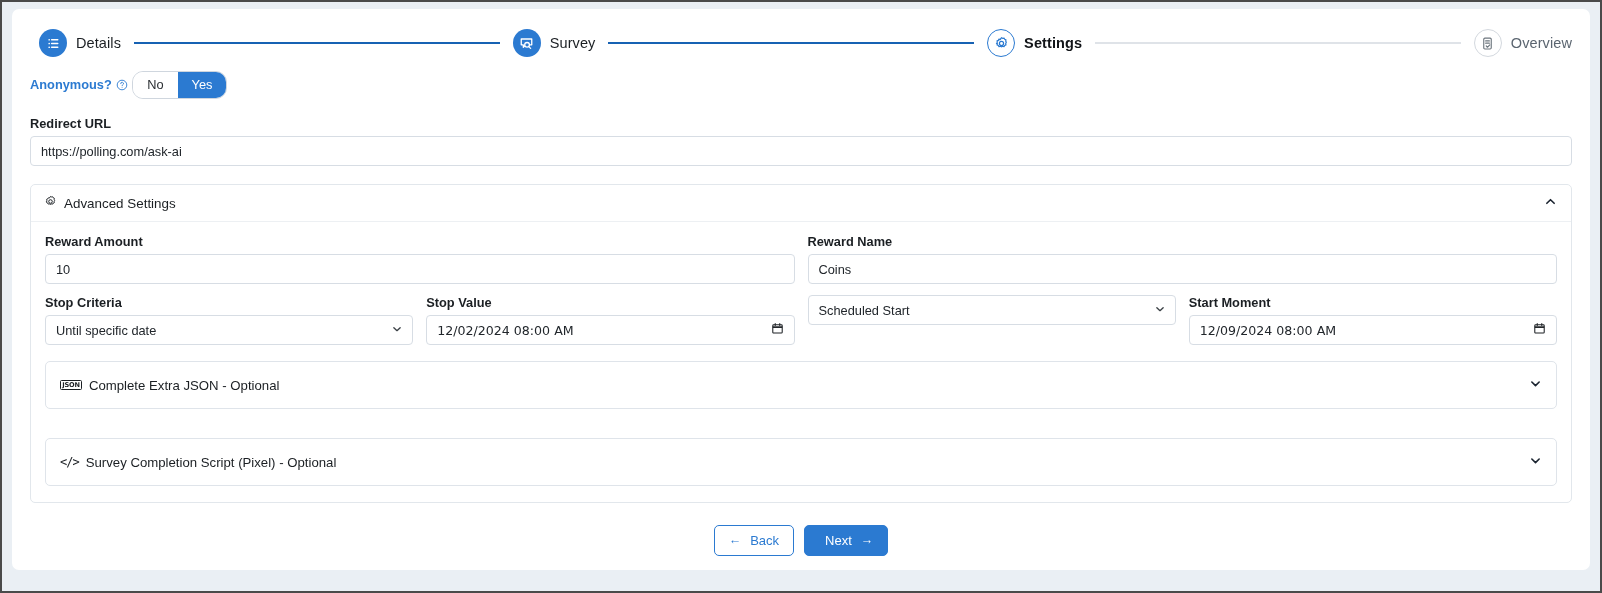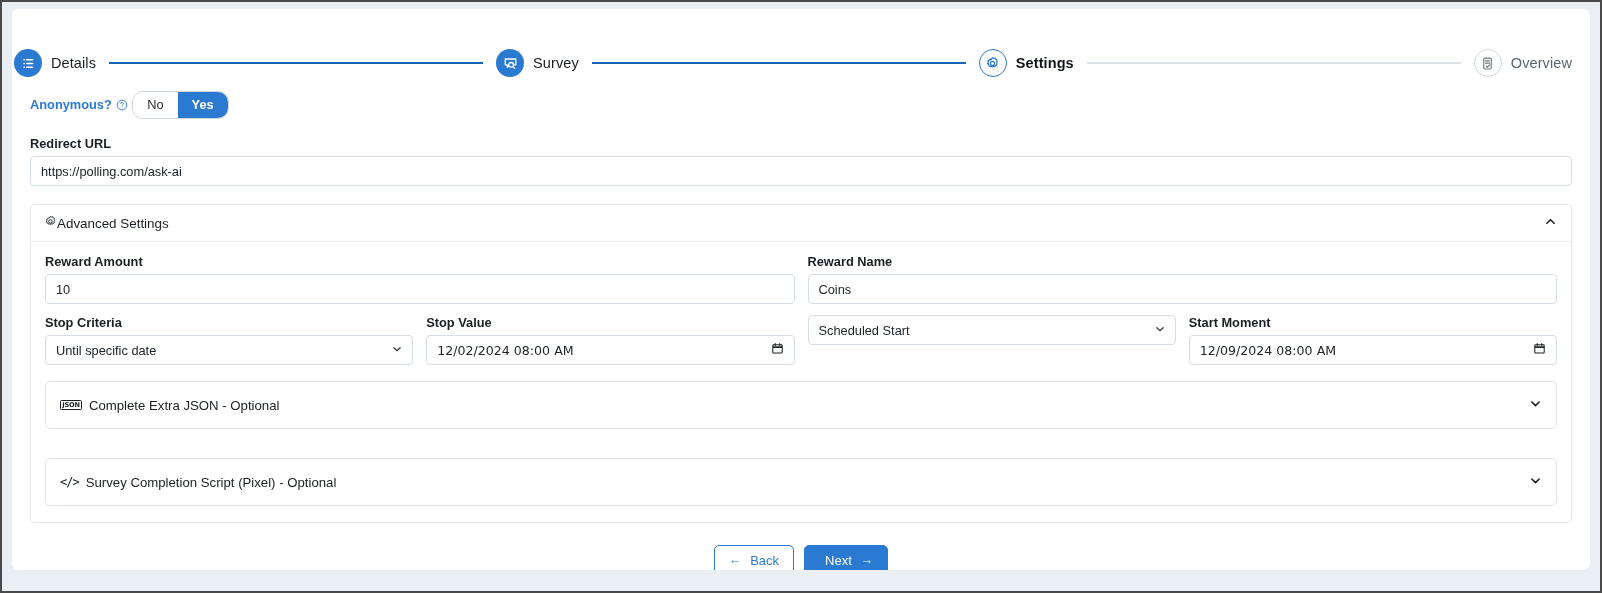--- a/index.html
+++ b/index.html
@@ -28,23 +28,22 @@
     height: 561px;
     padding: 0;
     position: relative;
     overflow: hidden;
   }
 
   
   .stepper {
     display: flex;
     align-items: center;
-    padding: 16px 18px 6px 2px;
+    padding: 16px 18px 6px 27px;
     height: 58px;
-    margin-top: 20px;
   }
   .step {
     display: flex;
     align-items: center;
     flex: 0 0 auto;
     gap: 9px;
   }
   .step-circle {
     width: 28px; height: 28px;
     border-radius: 50%;
@@ -110,21 +109,21 @@
     background: #ffffff;
     color: #2b2f33;
     border: none;
     cursor: pointer;
     font-family: inherit;
     line-height: 16px;
   }
   .btn-group .tgl.active {
     background: #2b7ad1;
     color: #ffffff;
-    font-weight: 700;
+    font-weight: 400;
   }
 
   .input {
     width: 100%;
     height: 30px;
     border: 1px solid #d7dde4;
     border-radius: 4px;
     background: #fff;
     font-size: 12.8px;
     color: #21262b;
@@ -165,21 +164,21 @@
   }
   .panel-head {
     display: flex;
     align-items: center;
     justify-content: space-between;
     padding: 9px 14px 9px 13px;
     border-bottom: 1px solid #edf0f3;
     cursor: pointer;
   }
   .panel-head-left {
-    display: flex; align-items: flex-end; 
+    display: flex; align-items: flex-end; gap: 7px;
     font-size: 13.4px;
     color: #1b1f23;
   }
   .panel-body { padding: 12px 14px 16px 14px; }
 
   .row { display: flex; gap: 13px; }
   .row + .row { margin-top: 11px; }
   .col-2 { flex: 1 1 0; min-width: 0; }
   .col-4 { flex: 1 1 0; min-width: 0; }
 

